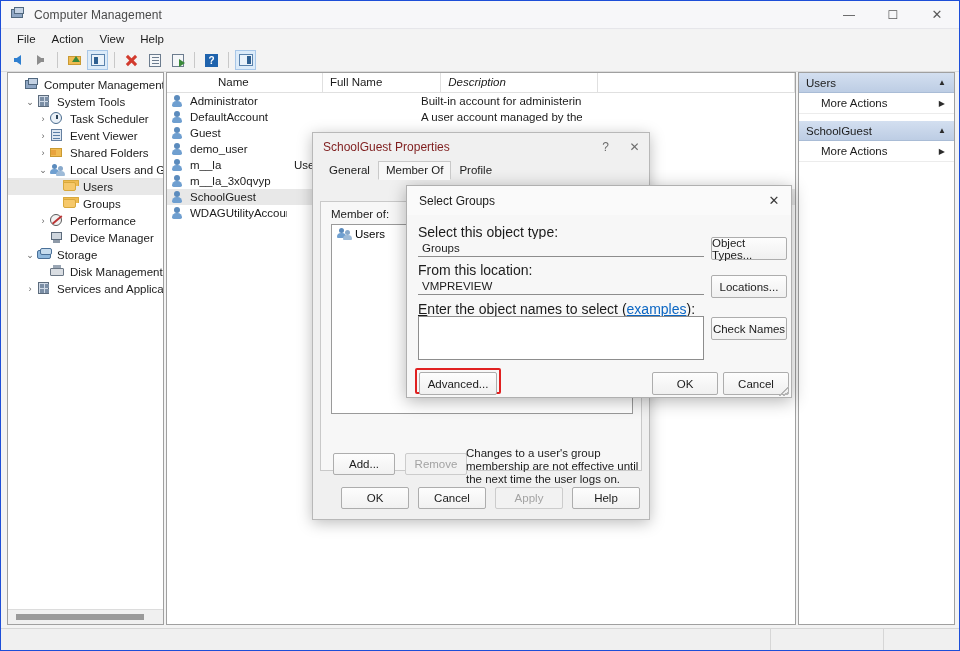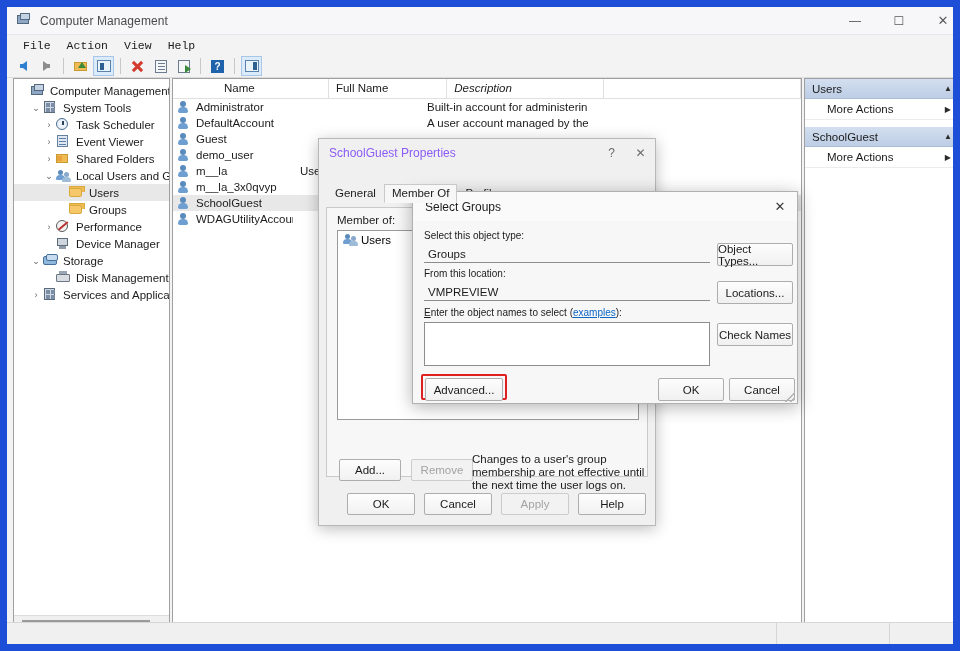--- a/index.html
+++ b/index.html
@@ -9,21 +9,21 @@
     overflow: hidden;
     font-family: "Liberation Sans", sans-serif;
     font-size: 11px;
     color: #000;
     background: #f0f0f0;
   }
   #app {
     position: relative;
     width: 960px; height: 651px;
     background: #f3f3f3;
-    border: 7px solid #1d4ed8;
+    border: 1px solid #1d4ed8;
     overflow: hidden;
   }
 
   
   .titlebar {
     position: absolute; left: 0; top: 0; width: 958px; height: 28px;
     background: #f7f7f9;
     display: flex; align-items: center;
     border-bottom: 1px solid #e6e6ea;
   }
@@ -39,21 +39,20 @@
     width: 44px; height: 28px; display: flex; align-items: center; justify-content: center;
     color: #5a5a5a; font-size: 12px;
   }
   .winbtn.close { font-size: 13px; }
 
   
   .menubar {
     position: absolute; left: 0; top: 28px; width: 958px; height: 20px;
     background: #f3f3f3; display: flex; align-items: center;
     padding-left: 8px;
-    font-family: Liberation Mono, monospace;
   }
   .menuitem {
     font-size: 11.5px; color: #1b1b1b; padding: 2px 8px;
   }
 
   
   .toolbar {
     position: absolute; left: 0; top: 48px; width: 958px; height: 23px;
     background: #f3f3f3; display: flex; align-items: center;
     padding-left: 6px; gap: 2px;
@@ -153,24 +152,24 @@
 
   
   .dlg-props {
     position: absolute; left: 311px; top: 131px; width: 338px; height: 388px;
     background: #f0f0f0; border: 1px solid #b8b8b8;
     box-shadow: 0 3px 14px rgba(0,0,0,.26);
   }
   .dlg-props .dtitle {
     height: 28px; display: flex; align-items: center; background: #f0f0f0;
   }
-  .dlg-props .dtitle .txt { font-size: 12px; color: #8b5cf6; padding-left: 10px; }
+  .dlg-props .dtitle .txt { font-size: 12px; color: #7f1d1d; padding-left: 10px; }
   .dlg-props .dtitle .btns { margin-left: auto; display: flex; }
   .dlg-props .dtitle .b { width: 29px; height: 26px; display: flex; align-items: center; justify-content: center; color: #6c6c6c; font-size: 12px; }
-  .tabs { display: flex; padding-left: 8px; height: 20px; align-items: center; margin-top: 16px; }
+  .tabs { display: flex; padding-left: 8px; height: 20px; align-items: flex-start; }
   .tab {
     font-size: 11.5px; color: #1b1b1b; padding: 2px 7px 3px 7px;
     border: 1px solid transparent;
   }
   .tab.active {
     background: #f7f7f7; border: 1px solid #c9c9c9; border-bottom-color: #f7f7f7;
     position: relative; z-index: 2;
   }
   .tabpage {
     position: absolute; left: 7px; top: 68px; width: 322px; height: 270px;
@@ -203,21 +202,21 @@
 
   
   .dlg-sel {
     position: absolute; left: 405px; top: 184px; width: 386px; height: 213px;
     background: #f7f7f7; border: 1px solid #b0b0b0;
     box-shadow: 0 3px 16px rgba(0,0,0,.3);
   }
   .dlg-sel .dtitle { height: 29px; display: flex; align-items: center; background: #fafafa; }
   .dlg-sel .dtitle .txt { font-size: 12px; color: #1b1b1b; padding-left: 12px; }
   .dlg-sel .dtitle .x { margin-left: auto; width: 34px; height: 28px; display: flex; align-items: center; justify-content: center; color: #3a3a3a; font-size: 13px; }
-  .sg-lbl { position: absolute; font-size: 10px; color: #1b1b1b; }
+  .sg-lbl { position: absolute; font-size: 14px; color: #1b1b1b; }
   .sg-field {
     position: absolute; background: #f7f7f7; border: none; border-bottom: 1px solid #8d8d8d;
     font-size: 11.5px; color: #1b1b1b; padding-left: 4px; height: 18px;
     display: flex; align-items: center;
   }
   .sg-box {
     position: absolute; background: #fff; border: 1px solid #8d8d8d;
   }
   .sg-btn {
     position: absolute;

